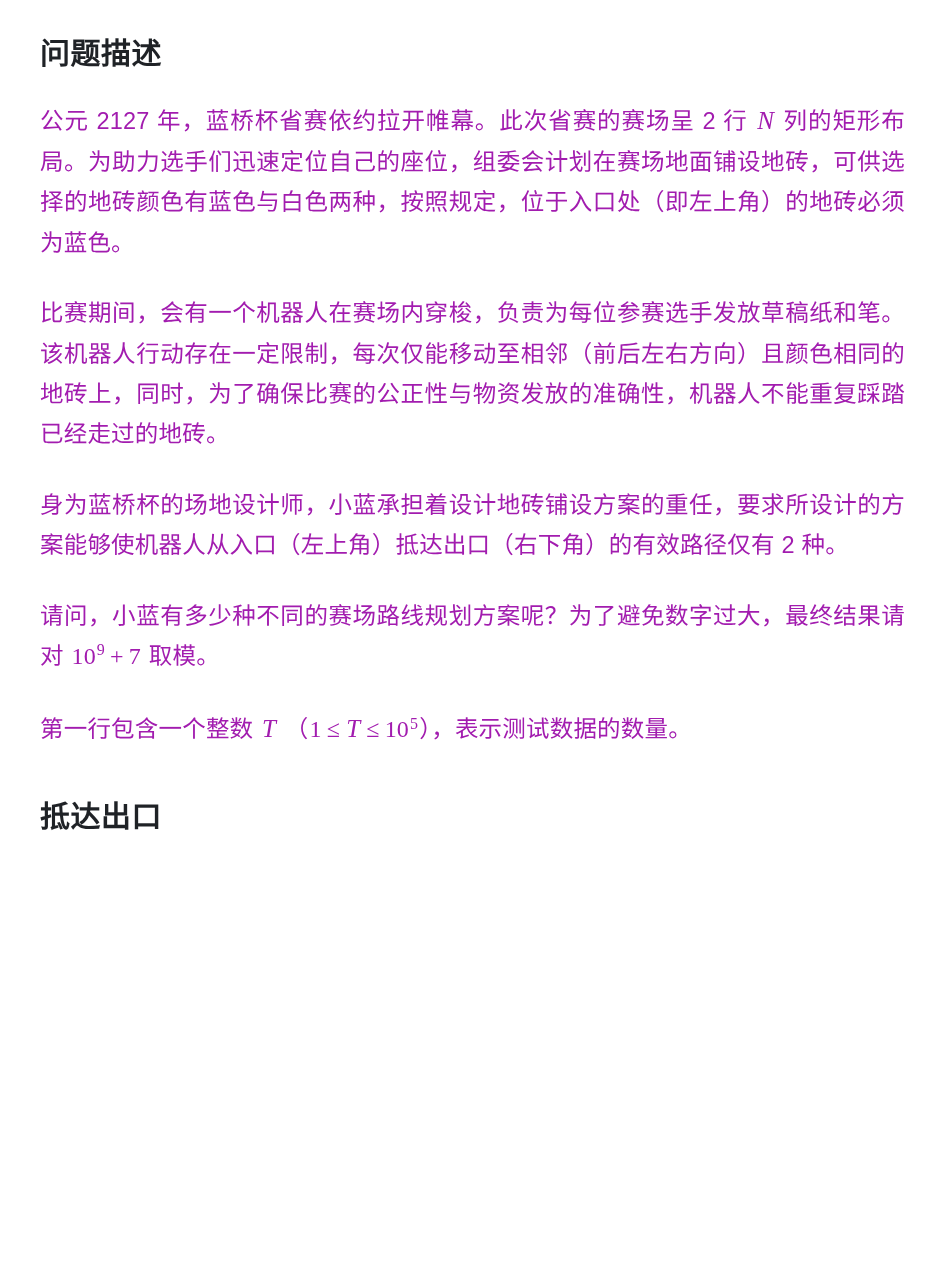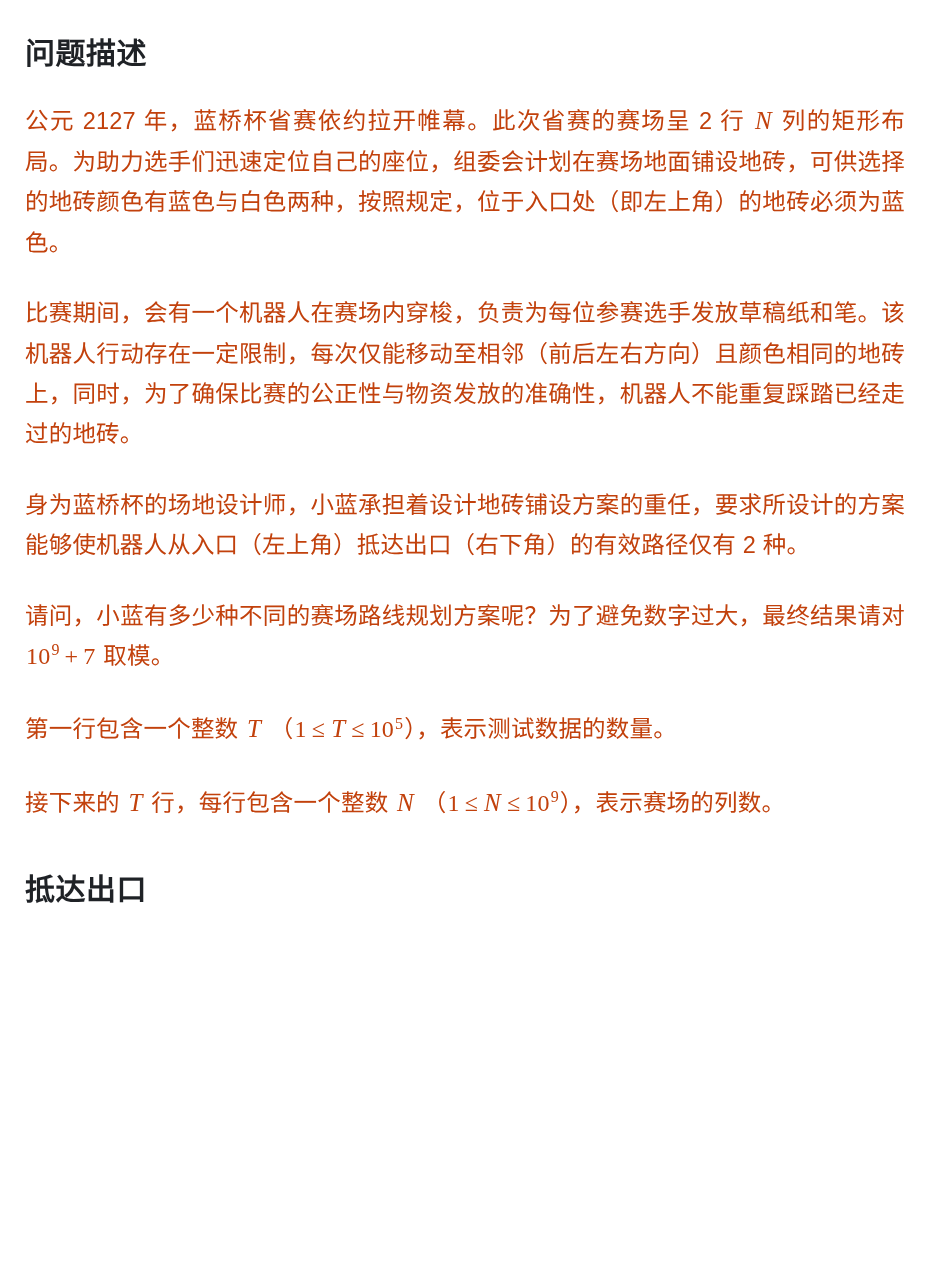--- a/index.html
+++ b/index.html
@@ -10,38 +10,38 @@
   body {
     width: 941px;
     min-height: 1272px;
     font-family: "Liberation Sans", "DejaVu Sans", sans-serif;
     color: #2c2f33;
     -webkit-font-smoothing: antialiased;
   }
   .page {
     box-sizing: border-box;
     width: 941px;
-    padding: 34px 36px 40px 25px;
+    padding: 34px 36px 40px 40px;
   }
   h2.section-title {
     font-size: 30px;
     line-height: 1.3;
     font-weight: bold;
     color: #1f2226;
     margin: 0 0 26px 0;
     letter-spacing: 0.5px;
   }
   h2.section-title.spaced {
     margin-top: 46px;
   }
   p.para {
     font-size: 23.5px;
     line-height: 1.72;
     margin: 12px 0 30px 0;
-    color: #c2410c;
+    color: #a21caf;
     letter-spacing: 0.2px;
     text-align: justify;
     text-justify: inter-ideograph;
   }
   p.para:last-child {
     margin-bottom: 0;
   }
   
   .mvar {
     font-family: "Liberation Serif", "DejaVu Serif", serif;
@@ -77,18 +77,17 @@
 
   <h2 class="section-title">问题描述</h2>
 
   <p class="para">公元 2127 年，蓝桥杯省赛依约拉开帷幕。此次省赛的赛场呈 2 行 <span class="mvar">N</span> 列的矩形布局。为助力选手们迅速定位自己的座位，组委会计划在赛场地面铺设地砖，可供选择的地砖颜色有蓝色与白色两种，按照规定，位于入口处（即左上角）的地砖必须为蓝色。</p>
   <p class="para">比赛期间，会有一个机器人在赛场内穿梭，负责为每位参赛选手发放草稿纸和笔。该机器人行动存在一定限制，每次仅能移动至相邻（前后左右方向）且颜色相同的地砖上，同时，为了确保比赛的公正性与物资发放的准确性，机器人不能重复踩踏已经走过的地砖。</p>
   <p class="para">身为蓝桥杯的场地设计师，小蓝承担着设计地砖铺设方案的重任，要求所设计的方案能够使机器人从入口（左上角）抵达出口（右下角）的有效路径仅有 2 种。</p>
   <p class="para">请问，小蓝有多少种不同的赛场路线规划方案呢？为了避免数字过大，最终结果请对 <span class="mnum">10</span><span class="msup">9</span><span class="mop">+</span><span class="mnum">7</span> 取模。</p>
 
 
   <p class="para">第一行包含一个整数 <span class="mvar">T</span> （<span class="mnum">1</span><span class="mop">≤</span><span class="mvar">T</span><span class="mop">≤</span><span class="mnum">10</span><span class="msup">5</span>），表示测试数据的数量。</p>
-  <p class="para">接下来的 <span class="mvar">T</span> 行，每行包含一个整数 <span class="mvar">N</span> （<span class="mnum">1</span><span class="mop">≤</span><span class="mvar">N</span><span class="mop">≤</span><span class="mnum">10</span><span class="msup">9</span>），表示赛场的列数。</p>
 
   <h2 class="section-title spaced">抵达出口</h2>
 
 
 </div>
 
 </body></html>

